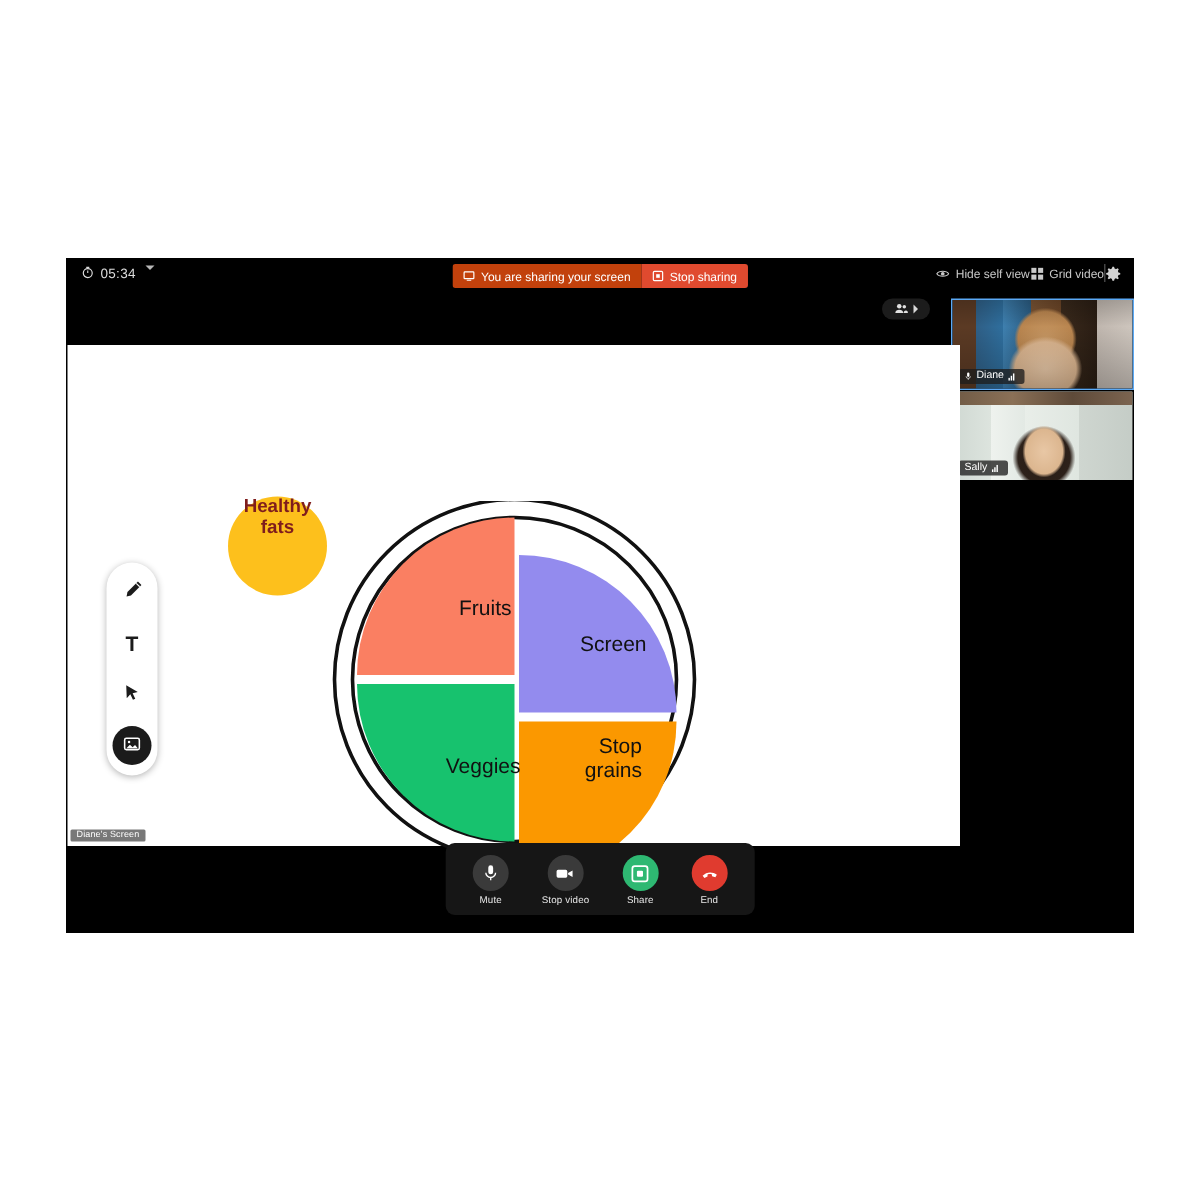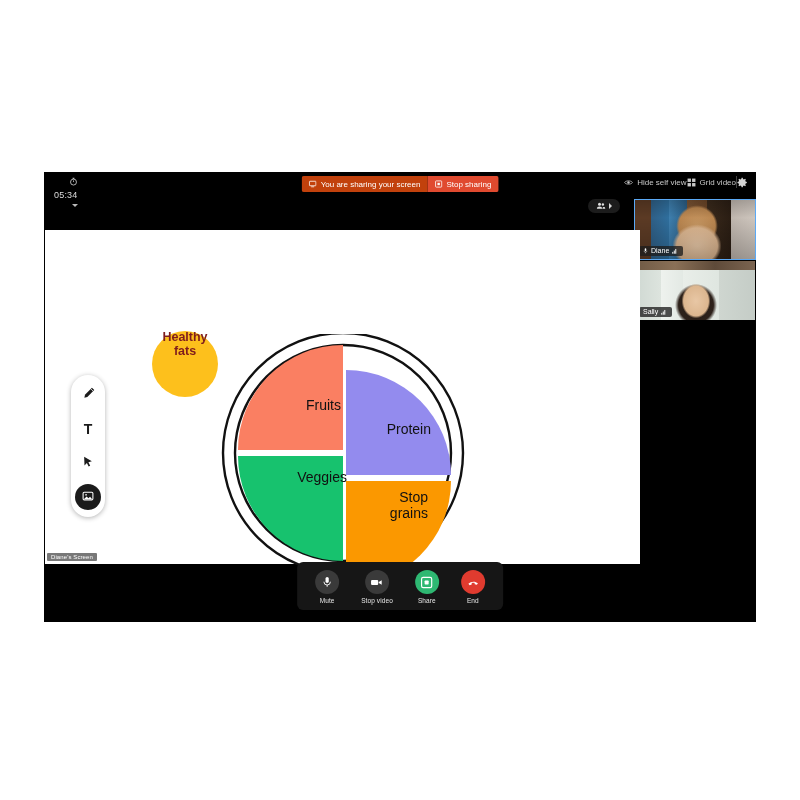--- a/index.html
+++ b/index.html
@@ -34,26 +34,25 @@
   .topbar {
     position: absolute;
     left: 0; top: 0;
     width: 100%;
     height: 26px;
   }
   .timer {
     position: absolute;
     left: 10px; top: 5px;
     display: flex;
-    align-items: flex-end;
+    align-items: flex-start;
     gap: 4px;
     color: #dcdcdc;
     font-size: 9px;
     letter-spacing: .2px;
-    flex-direction: column;
   }
   .timer .stopwatch {
     width: 9px; height: 9px;
     display: inline-block;
   }
   .caret-down {
     width: 0; height: 0;
     border-left: 3.2px solid transparent;
     border-right: 3.2px solid transparent;
     border-top: 3.6px solid #b9b9b9;
@@ -285,21 +284,21 @@
   .slice-label {
     position: absolute;
     color: #111111;
     font-weight: 400;
     font-size: 14px;
     text-align: right;
     line-height: 1.12;
   }
   .lbl-fruits  { left: 226px; top: 168px; width: 70px; }
   .lbl-protein { left: 310px; top: 192px; width: 76px; }
-  .lbl-veggies { left: 220px; top: 240px; width: 82px; }
+  .lbl-veggies { left: 220px; top: 273px; width: 82px; }
   .lbl-grains  { left: 313px; top: 260px; width: 70px; }
 
   
   .controls {
     position: absolute;
     left: 50%;
     transform: translateX(-50%);
     bottom: 12px;
     display: flex;
     gap: 22px;
@@ -466,21 +465,21 @@
           <path d="M128 14 A105 105 0 0 0 23 119 L128 119 Z" transform="translate(0,-3)" fill="#FA7F62"></path>
 
           <path d="M128 119 L23 119 A105 105 0 0 0 128 224 Z" transform="translate(0,3)" fill="#17C26E"></path>
 
           <path d="M128 14 A105 105 0 0 1 233 119 L128 119 Z" transform="translate(3,22)" fill="#938BEE"></path>
 
           <path d="M128 119 L233 119 A105 105 0 0 1 128 224 Z" transform="translate(3,28)" fill="#FB9800"></path>
         </svg>
 
         <div class="slice-label lbl-fruits">Fruits</div>
-        <div class="slice-label lbl-protein">Protein</div>
+        <div class="slice-label lbl-protein">Screen</div>
         <div class="slice-label lbl-veggies">Veggies</div>
         <div class="slice-label lbl-grains">
           <span>Stop</span><br>
           <span>grains</span>
         </div>
 
         <div class="bubble fats" style="background:#FDC01C">
           <div>
             <span>Healthy</span><br>
             <span>fats</span>

